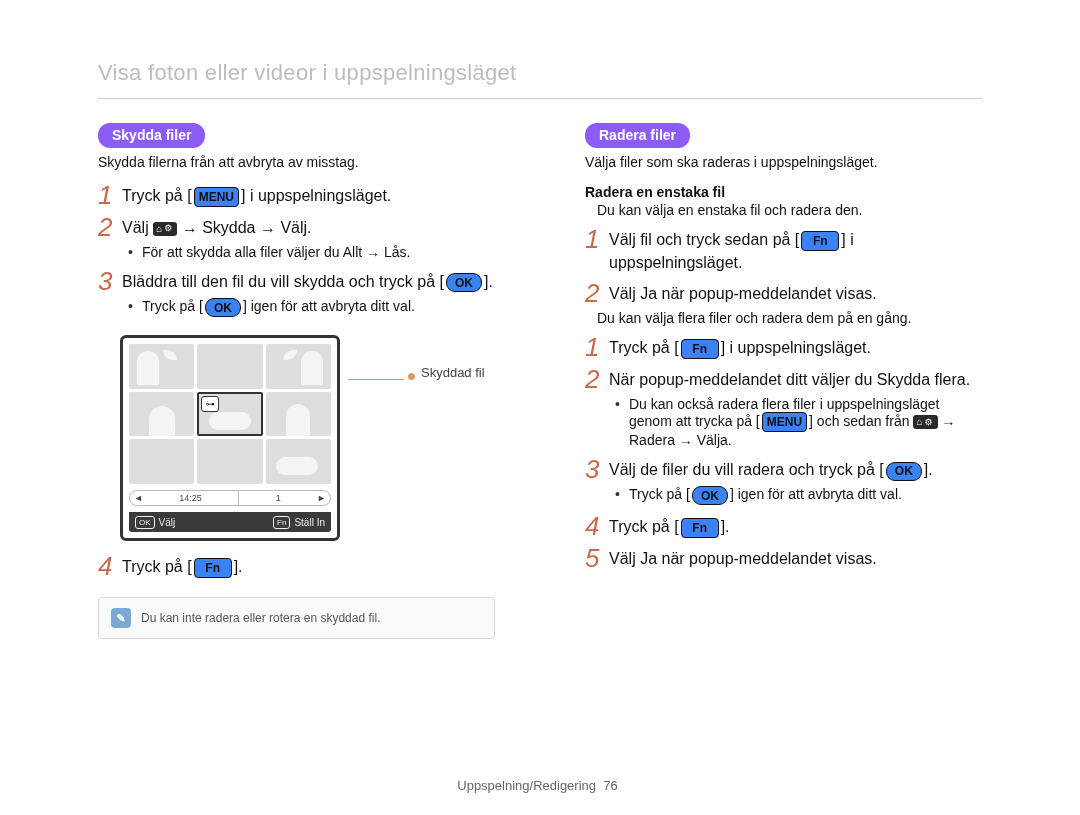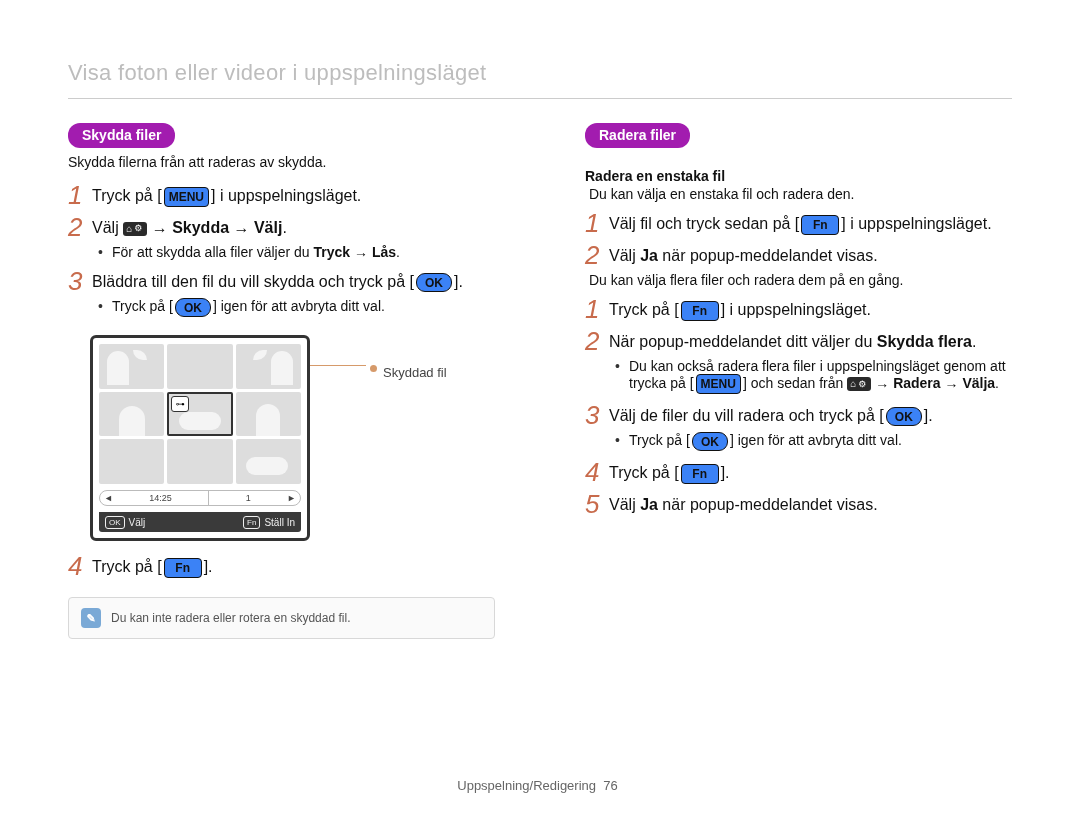--- a/index.html
+++ b/index.html
@@ -1,34 +1,34 @@
 <!DOCTYPE html>
 <html><head>
 <meta charset="utf-8">
 <style>
   html,body{margin:0;padding:0;background:#fff;font-family:Arial,Helvetica,sans-serif;color:#111;}
-  .page{width:1080px;height:815px;box-sizing:border-box;padding:60px 68px 20px;position:relative;}
+  .page{width:1080px;height:815px;box-sizing:border-box;padding:60px 98px 20px;position:relative;}
   .page-title{font-size:22px;color:#bdbdbd;font-weight:300;margin-bottom:12px;letter-spacing:0.3px;}
   .rule{border:none;border-top:1px solid #ccc;margin:0 0 24px 0;}
   .cols{display:flex;gap:90px;}
   .col{flex:1;min-width:0;}
-  .pill{display:inline-block;background:#a21caf;color:#fff;font-size:14px;font-weight:600;border-radius:12px;padding:4px 14px 5px;margin-bottom:6px;}
+  .pill{display:inline-block;background:#8b5cf6;color:#fff;font-size:14px;font-weight:600;border-radius:12px;padding:4px 14px 5px;margin-bottom:6px;}
   .intro{font-size:14px;margin:0 0 14px 0;}
   .step{display:flex;align-items:flex-start;margin:8px 0 4px 0;}
   .step-num{font-size:26px;color:#c86b4c;font-style:italic;font-weight:400;min-width:24px;line-height:1;margin-top:-2px;}
   .step-body{font-size:16px;line-height:1.45;flex:1;}
   .sub{margin:2px 0 10px 30px;}
   .sub-item{display:flex;font-size:14px;margin:4px 0;}
   .sub-item .dot{min-width:14px;color:#333;}
   .subhead{font-size:14px;font-weight:700;margin:14px 0 2px 0;}
-  .subtext{font-size:14px;margin:0 0 10px 4px;}
+  .subtext{font-size:14px;margin:0 0 10px 12px;}
 
   .btn{display:inline-flex;align-items:center;justify-content:center;border:1.5px solid #111;border-radius:4px;font-size:12px;font-weight:700;padding:2px 4px;line-height:1;margin:0 2px;vertical-align:middle;min-width:28px;height:14px;box-sizing:content-box;background:#3b82f6;}
   .btn.round{border-radius:9px;height:13px;min-width:26px;}
-  .bold{font-weight:700;}
+  .bold{font-weight:400;}
 
   .settings-icon{display:inline-flex;align-items:center;background:#2a2a2a;color:#fff;border-radius:3px;padding:2px 5px 2px 3px;font-size:10px;vertical-align:middle;line-height:1;}
   .settings-icon .gear{margin-left:2px;font-size:9px;}
 
   
   .illus-wrap{display:flex;align-items:flex-start;margin:18px 0 14px 22px;}
   .screen{width:220px;border:3px solid #333;border-radius:6px;background:#fff;box-sizing:border-box;padding:6px;}
   .grid3{display:grid;grid-template-columns:repeat(3,1fr);grid-template-rows:repeat(3,1fr);gap:3px;height:140px;}
   .thumb{background:#ddd;border-radius:2px;position:relative;overflow:hidden;}
   .thumb .shape{position:absolute;}
@@ -40,63 +40,63 @@
   .thumb.t5{border:2px solid #333;}
   .thumb.t5 .cloud{position:absolute;left:10px;top:18px;width:42px;height:18px;background:#f4f4f4;border-radius:12px;}
   .thumb.t5 .key{position:absolute;top:2px;left:2px;width:16px;height:14px;background:#fff;color:#000;border:1px solid #333;border-radius:3px;font-size:9px;display:flex;align-items:center;justify-content:center;}
   .thumb.t6 .shape{left:50%;bottom:0;width:24px;height:32px;background:#f4f4f4;border-radius:12px 12px 0 0;transform:translateX(-50%);} 
   .thumb.t9 .cloud{position:absolute;left:10px;top:18px;width:42px;height:18px;background:#f4f4f4;border-radius:12px;}
   .bar{margin-top:6px;height:14px;border:1px solid #bbb;border-radius:8px;display:flex;align-items:center;font-size:9px;color:#444;padding:0 4px;justify-content:space-between;}
   .bar .seg{border-left:1px solid #bbb;height:100%;}
   .bottom{margin-top:6px;height:20px;background:#3a3a3a;border-radius:0 0 3px 3px;display:flex;align-items:center;font-size:10px;color:#eee;padding:0 6px;justify-content:space-between;}
   .bottom .mini{display:inline-flex;align-items:center;}
   .bottom .mini .mb{border:1px solid #eee;border-radius:3px;font-size:8px;padding:1px 3px;margin-right:4px;}
-  .callout{display:flex;align-items:flex-start;margin-top:30px;}
+  .callout{display:flex;align-items:flex-end;margin-top:30px;margin-left:8px;}
   .callout .line{width:56px;border-top:1px solid #d69a6a;margin-right:4px;}
   .callout .dot{width:7px;height:7px;background:#d69a6a;border-radius:50%;margin-right:6px;}
   .callout .txt{font-size:13px;color:#444;}
 
   .notebox{display:flex;align-items:center;border:1px solid #d8d8d8;border-radius:4px;background:#fafafa;padding:10px 12px;margin:18px 0 0 0;font-size:12px;color:#555;}
   .notebox .icon{width:20px;height:20px;background:#7aa9d6;color:#fff;border-radius:4px;display:flex;align-items:center;justify-content:center;font-size:11px;font-weight:700;margin-right:10px;}
 
   .footer{position:absolute;bottom:22px;left:0;right:5px;text-align:center;font-size:13px;color:#666;}
 </style>
 </head>
 <body>
 
 <div class="page">
   <div class="page-title">Visa foton eller videor i uppspelningsläget</div>
   <hr class="rule">
 
   <div class="cols">
 
     <div class="col">
       <div class="pill">Skydda filer</div>
-      <p class="intro">Skydda filerna från att raderas av skydda.</p>
+      <p class="intro">Skydda filerna från att avbryta av misstag.</p>
 
       <div class="step">
         <span class="step-num">1</span>
         <span class="step-body">
           <span>Tryck på [</span><span class="btn">MENU</span><span>] i uppspelningsläget.</span>
         </span>
       </div>
 
       <div class="step">
         <span class="step-num">2</span>
         <span class="step-body">
           <span>Välj </span><span class="settings-icon">
               <span>⌂</span>
               <span class="gear">⚙</span>
             </span><span class="bold"> → Skydda → Välj</span><span>.</span>
         </span>
       </div>
       <div class="sub">
         <div class="sub-item">
             <span class="dot">•</span>
-            <span><span>För att skydda alla filer väljer du </span><span class="bold">Tryck → Lås</span><span>.</span></span>
+            <span><span>För att skydda alla filer väljer du </span><span class="bold">Allt → Lås</span><span>.</span></span>
           </div>
       </div>
 
       <div class="step">
         <span class="step-num">3</span>
         <span class="step-body">
           <span>Bläddra till den fil du vill skydda och tryck på [</span><span class="btn round">OK</span><span>].</span>
         </span>
       </div>
       <div class="sub">
@@ -168,20 +168,21 @@
       </div>
 
       <div class="notebox">
         <div class="icon">✎</div>
         <div>Du kan inte radera eller rotera en skyddad fil.</div>
       </div>
     </div>
 
     <div class="col">
       <div class="pill">Radera filer</div>
+      <p class="intro">Välja filer som ska raderas i uppspelningsläget.</p>
 
       <div class="subhead">Radera en enstaka fil</div>
       <p class="subtext">Du kan välja en enstaka fil och radera den.</p>
 
       <div class="step">
         <span class="step-num">1</span>
         <span class="step-body">
           <span>Välj fil och tryck sedan på [</span><span class="btn">Fn</span><span>] i uppspelningsläget.</span>
         </span>
       </div>

